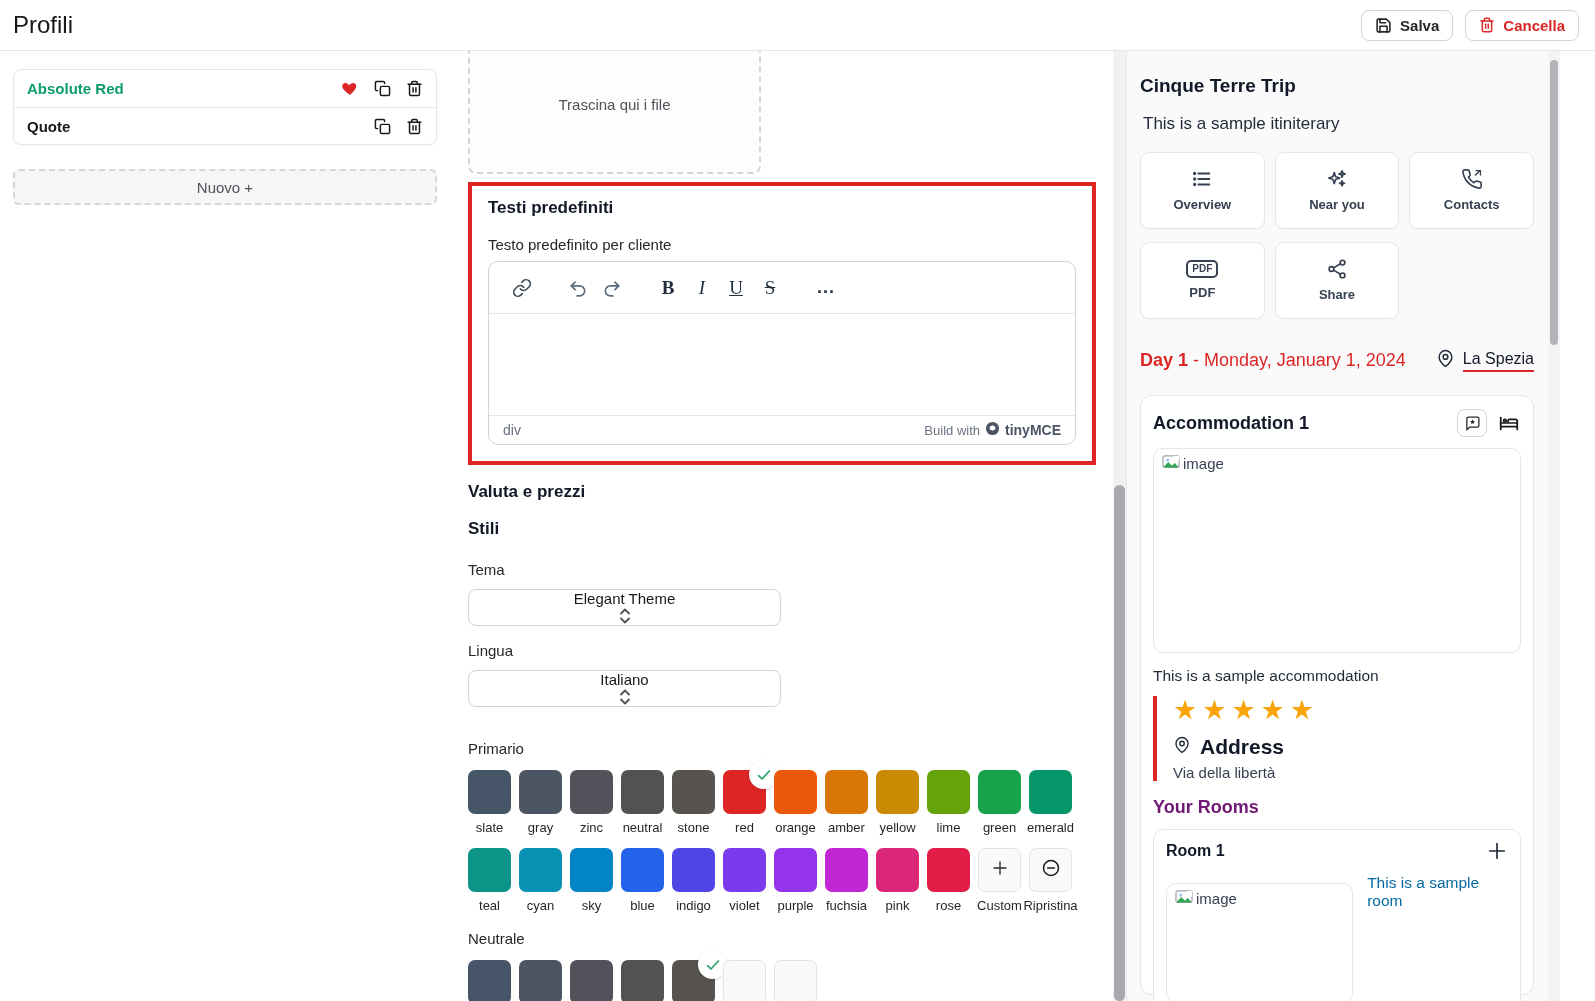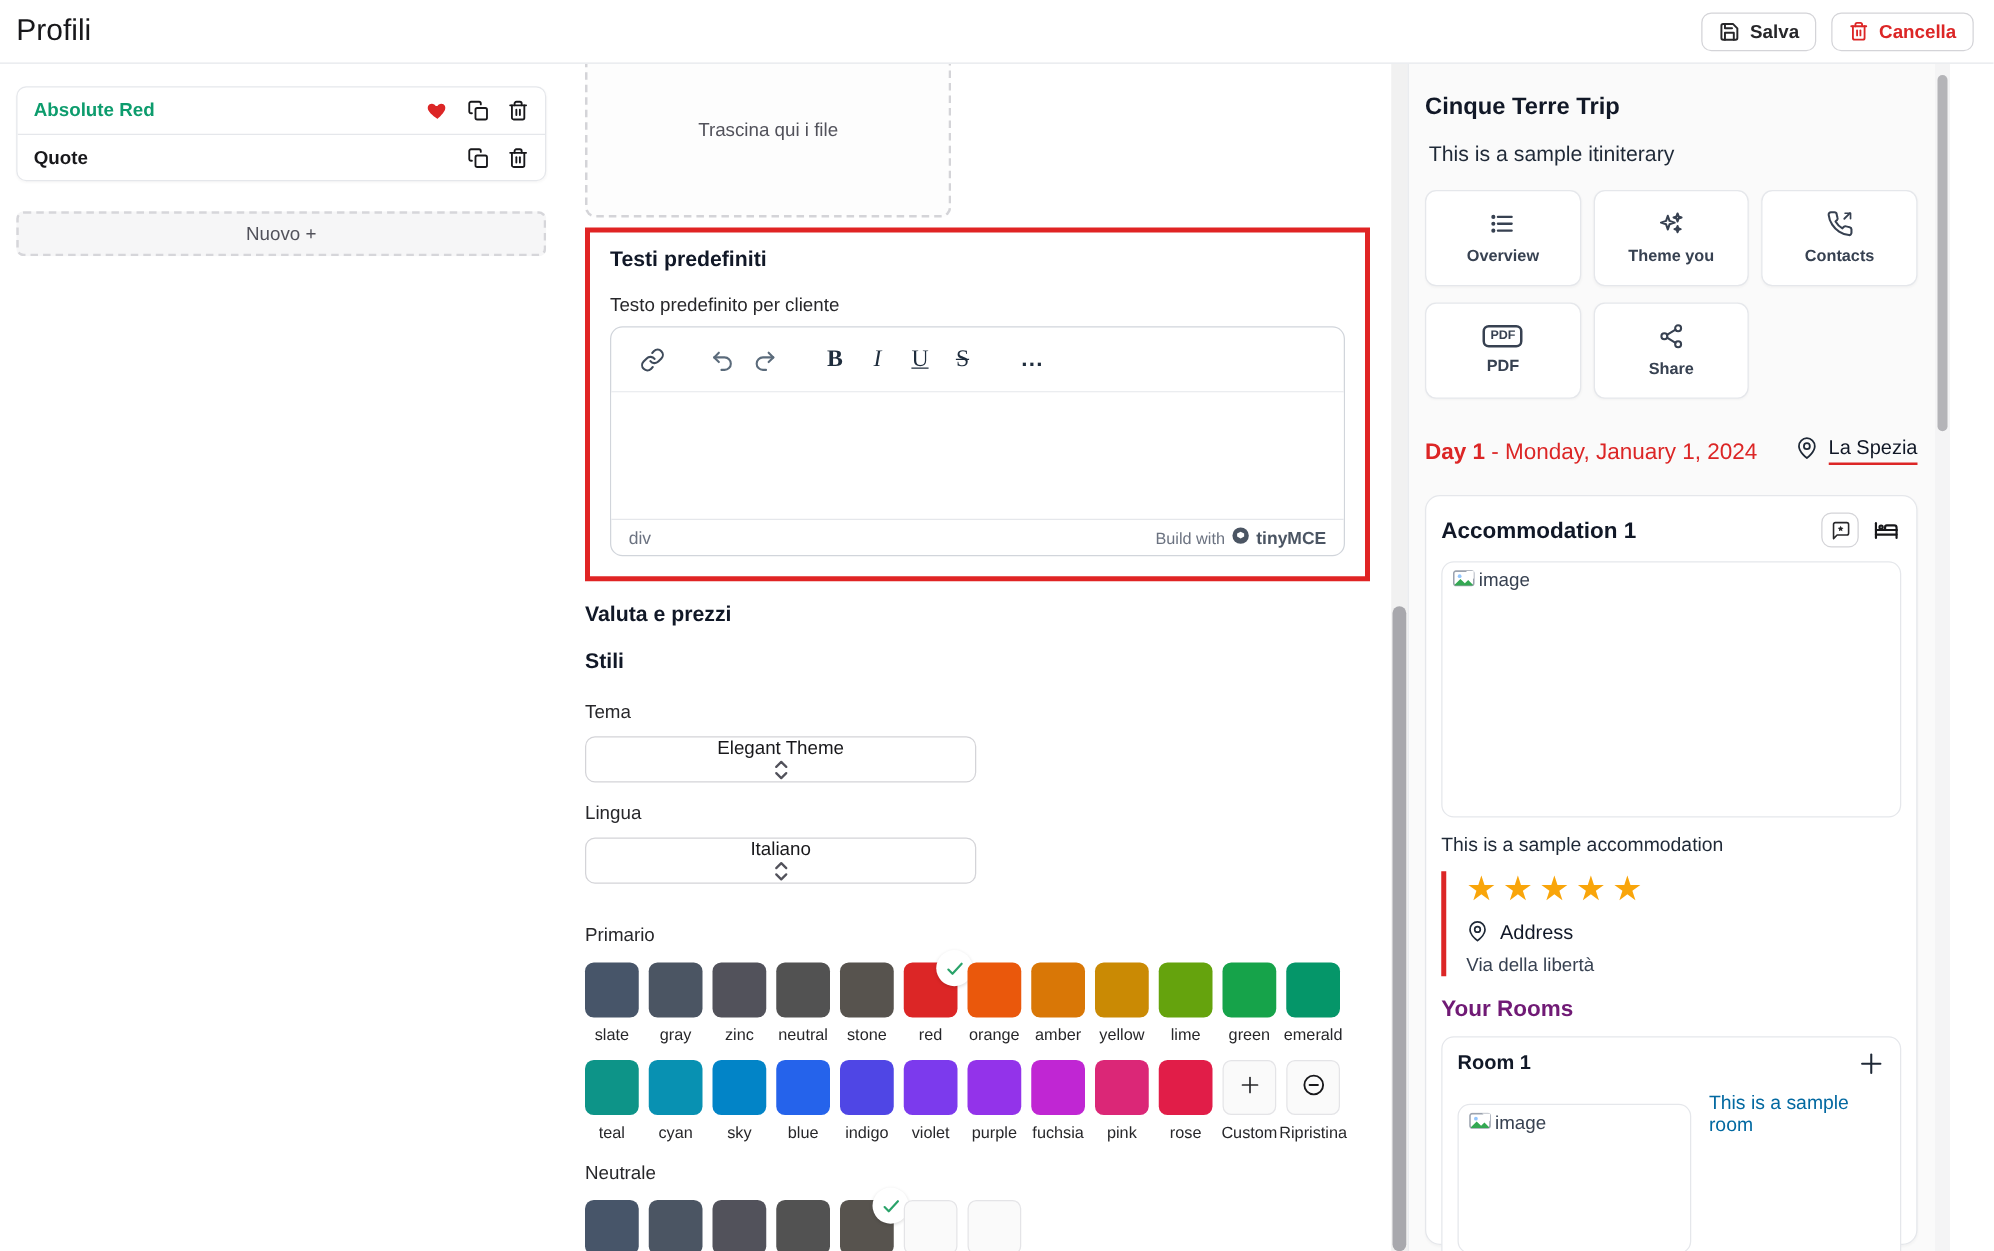--- a/index.html
+++ b/index.html
@@ -123,21 +123,21 @@
 
   .img-placeholder { margin-top:11px; border:1px solid #e5e7eb; border-radius:10px; background:#fff;
     padding:6px 8px; display:flex; align-items:flex-start; gap:3px; }
   .img-ph-main { height:205px; }
   .img-alt { font-size:15px; color:#374151; }
   .accom-desc { margin-top:14px; font-size:15.5px; color:#1f2937; }
 
   .rating-block { margin-top:11px; border-left:4px solid #dc2626; padding-left:16px; }
   .stars { color:#f9a50a; font-size:27px; letter-spacing:5px; line-height:1.1; }
   .addr-row { display:flex; align-items:center; gap:9px; margin-top:9px; color:#111827; }
-  .addr-label { font-size:16px; font-weight:400; }
+  .addr-label { font-size:21px; font-weight:700; }
   .addr-value { margin-top:5px; font-size:15px; color:#374151; }
 
   .rooms-title { margin-top:16px; font-size:18px; font-weight:700; color:#701a75; }
   .room-card { margin-top:11px; border:1px solid #e5e7eb; border-radius:10px; padding:10px 12px; background:#fff; }
   .room-head { display:flex; align-items:center; justify-content:space-between; }
   .room-title { font-size:16px; font-weight:700; color:#111827; }
   .plus-btn { color:#1f2937; cursor:pointer; display:flex; }
   .room-body { margin-top:10px; display:flex; gap:14px; }
   .img-ph-room { width:200px; height:120px; }
   .room-desc { font-size:15.5px; color:#0369a1; padding-top:2px; }
@@ -491,21 +491,21 @@
         <span class="nav-label">Overview</span>
       </div>
       <div class="nav-card">
         <span class="nav-ico">
           <svg width="22" height="22" viewBox="0 0 24 24" fill="none" stroke="currentColor" stroke-width="1.8" stroke-linejoin="round">
               <path d="M9 5 10.5 9.5 15 11 10.5 12.5 9 17 7.5 12.5 3 11 7.5 9.5z"></path>
               <path d="M17.5 3l.9 2.6L21 6.5l-2.6.9-.9 2.6-.9-2.6L14 6.5l2.6-.9z"></path>
               <path d="M17.5 14l.7 2 2 .7-2 .7-.7 2-.7-2-2-.7 2-.7z"></path>
             </svg>
         </span>
-        <span class="nav-label">Theme you</span>
+        <span class="nav-label">Near you</span>
       </div>
       <div class="nav-card">
         <span class="nav-ico">
           <svg width="22" height="22" viewBox="0 0 24 24" fill="none" stroke="currentColor" stroke-width="1.8" stroke-linecap="round" stroke-linejoin="round">
               <path d="M22 16.9v3a2 2 0 0 1-2.2 2 19.8 19.8 0 0 1-8.6-3.1 19.5 19.5 0 0 1-6-6A19.8 19.8 0 0 1 2.1 4.2 2 2 0 0 1 4.1 2h3a2 2 0 0 1 2 1.7c.1 1 .4 2 .7 2.9a2 2 0 0 1-.4 2.1L8.1 10a16 16 0 0 0 6 6l1.3-1.3a2 2 0 0 1 2.1-.4c.9.3 1.9.6 2.9.7a2 2 0 0 1 1.6 1.9z"></path>
               <polyline points="15 3 21 3 21 9" transform="scale(0.8) translate(5.5,0.5)"></polyline>
               <line x1="16" y1="8" x2="21.5" y2="2.5" transform="scale(0.9) translate(1.5,0.5)"></line>
             </svg>
         </span>
         <span class="nav-label">Contacts</span>

